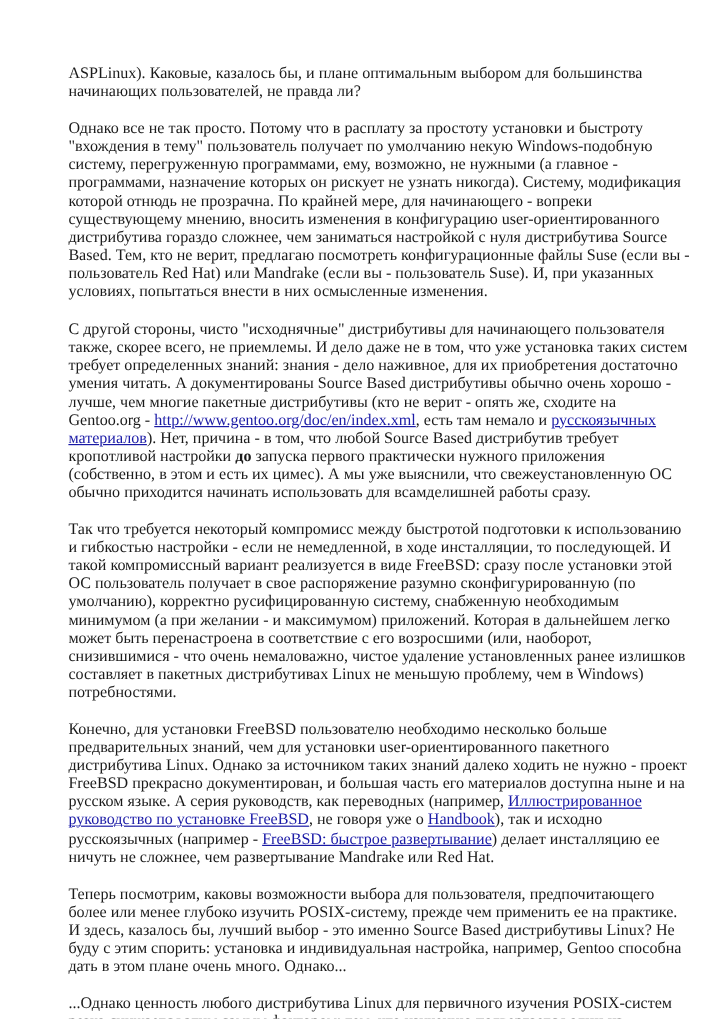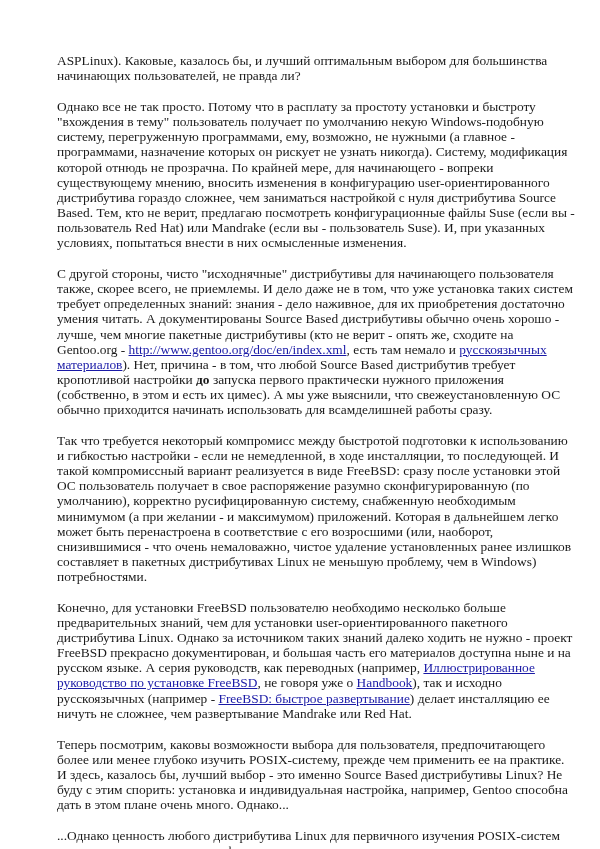--- a/index.html
+++ b/index.html
@@ -11,21 +11,21 @@
     }
     .para { margin: 0 0 16px 0; }
     a { color: #1a1aa6; text-decoration: underline; text-align: center; }
     b { font-weight: bold; }
   </style>
 </head>
 <body>
 
 <div class="page">
   <p class="para">
-    <span>ASPLinux). Каковые, казалось бы, и лучший оптимальным выбором для большинства начинающих пользователей, не правда ли?</span>
+    <span>ASPLinux). Каковые, казалось бы, и плане оптимальным выбором для большинства начинающих пользователей, не правда ли?</span>
   </p>
   <p class="para">
     <span>Однако все не так просто. Потому что в расплату за простоту установки и быстроту "вхождения в тему" пользователь получает по умолчанию некую Windows-подобную систему, перегруженную программами, ему, возможно, не нужными (а главное - программами, назначение которых он рискует не узнать никогда). Систему, модификация которой отнюдь не прозрачна. По крайней мере, для начинающего - вопреки существующему мнению, вносить изменения в конфигурацию user-ориентированного дистрибутива гораздо сложнее, чем заниматься настройкой с нуля дистрибутива Source Based. Тем, кто не верит, предлагаю посмотреть конфигурационные файлы Suse (если вы - пользователь Red Hat) или Mandrake (если вы - пользователь Suse). И, при указанных условиях, попытаться внести в них осмысленные изменения.</span>
   </p>
   <p class="para">
     <span>С другой стороны, чисто "исходнячные" дистрибутивы для начинающего пользователя также, скорее всего, не приемлемы. И дело даже не в том, что уже установка таких систем требует определенных знаний: знания - дело наживное, для их приобретения достаточно умения читать. А документированы Source Based дистрибутивы обычно очень хорошо - лучше, чем многие пакетные дистрибутивы (кто не верит - опять же, сходите на Gentoo.org - </span><a href="#">http://www.gentoo.org/doc/en/index.xml</a><span>, есть там немало и </span><a href="#">русскоязычных материалов</a><span>). Нет, причина - в том, что любой Source Based дистрибутив требует кропотливой настройки </span><b>до</b><span> запуска первого практически нужного приложения (собственно, в этом и есть их цимес). А мы уже выяснили, что свежеустановленную ОС обычно приходится начинать использовать для всамделишней работы сразу.</span>
   </p>
   <p class="para">
     <span>Так что требуется некоторый компромисс между быстротой подготовки к использованию и гибкостью настройки - если не немедленной, в ходе инсталляции, то последующей. И такой компромиссный вариант реализуется в виде FreeBSD: сразу после установки этой ОС пользователь получает в свое распоряжение разумно сконфигурированную (по умолчанию), корректно русифицированную систему, снабженную необходимым минимумом (а при желании - и максимумом) приложений. Которая в дальнейшем легко может быть перенастроена в соответствие с его возросшими (или, наоборот, снизившимися - что очень немаловажно, чистое удаление установленных ранее излишков составляет в пакетных дистрибутивах Linux не меньшую проблему, чем в Windows) потребностями.</span>
   </p>

